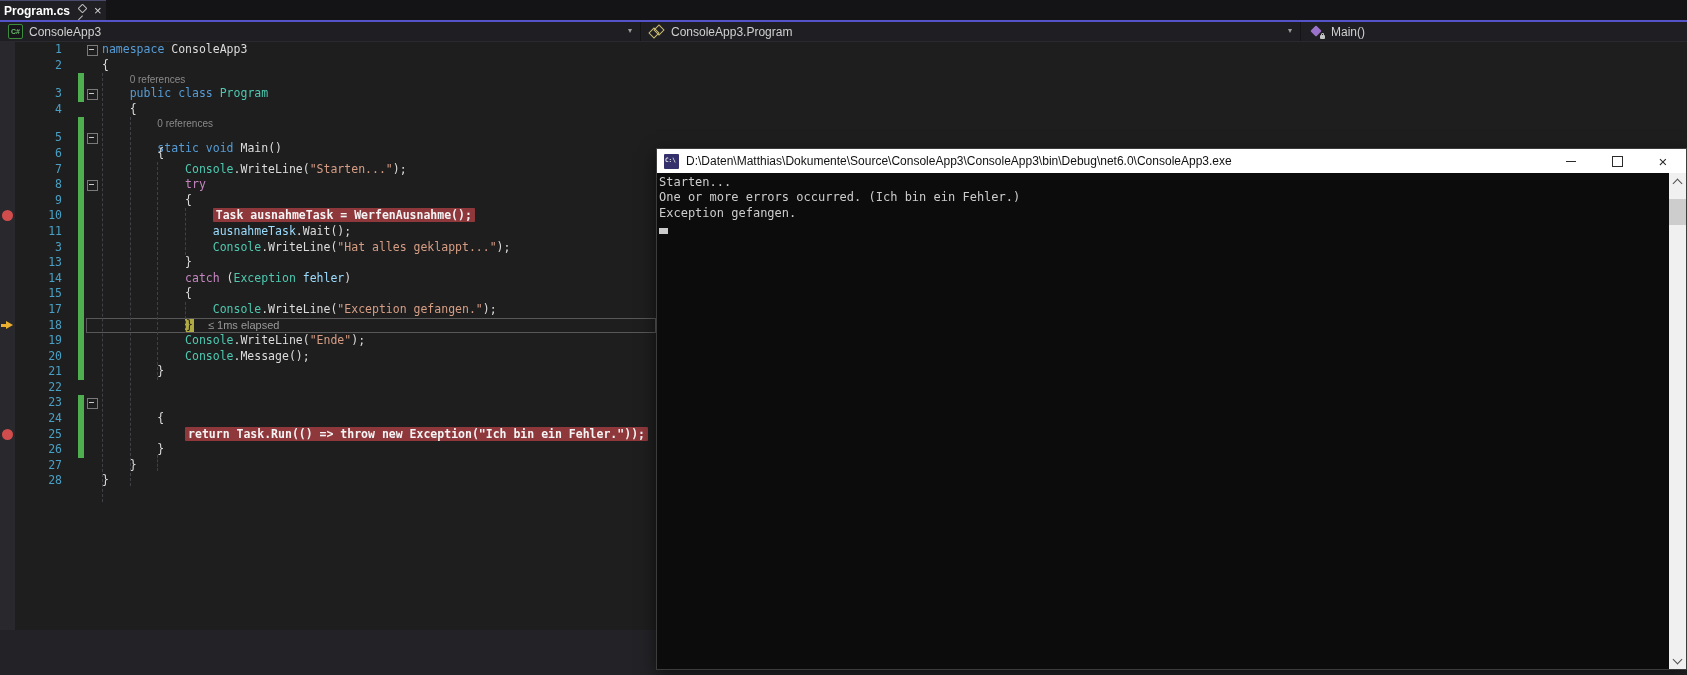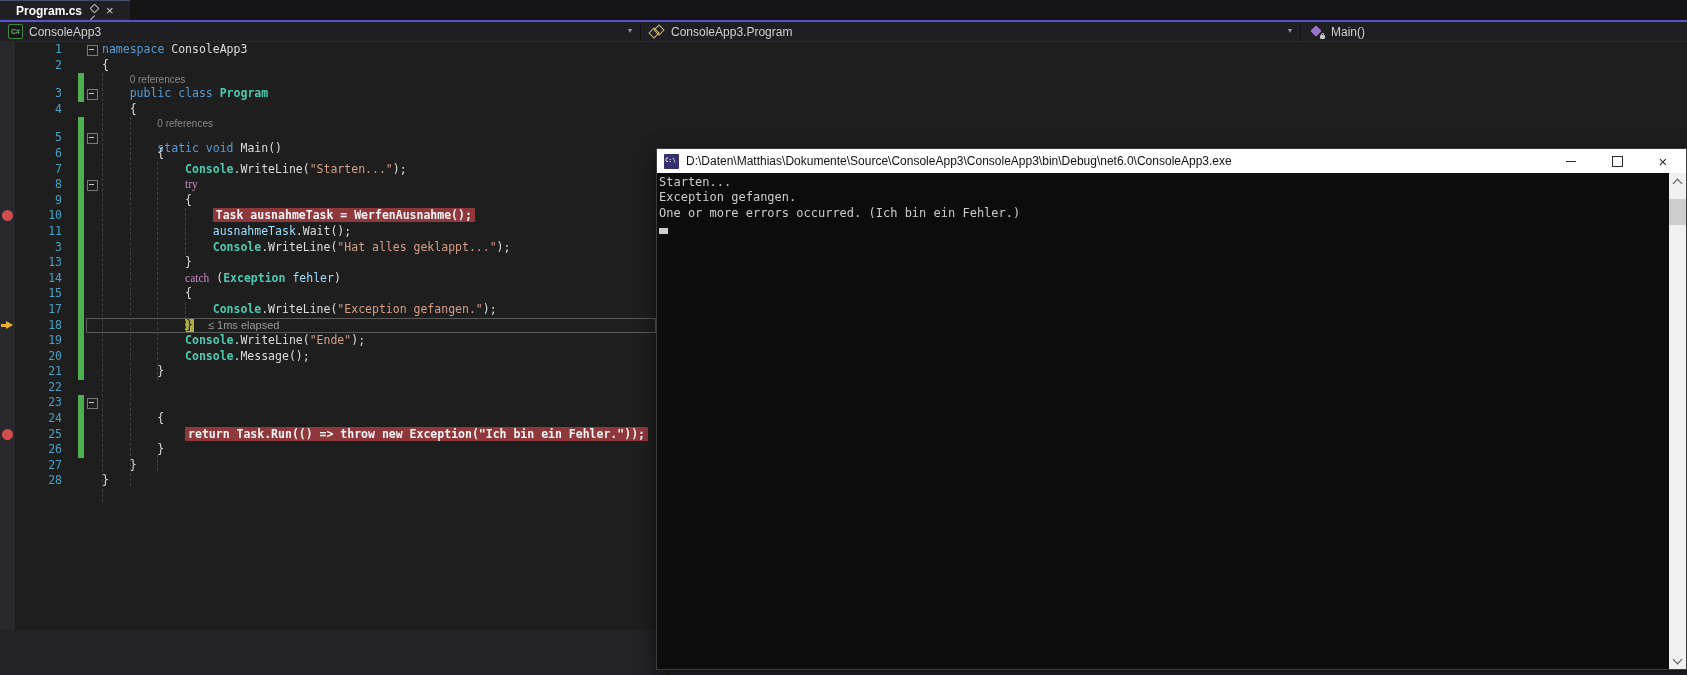--- a/index.html
+++ b/index.html
@@ -4,21 +4,21 @@
 <style>
   html,body{margin:0;padding:0;}
   body{
     position:relative;width:1687px;height:675px;overflow:hidden;
     background:#1E1E1E;font-family:"Liberation Sans",sans-serif;
   }
   
   .tabstrip{position:absolute;top:0;left:0;width:100%;height:20px;background:#141417;
     border-bottom:2px solid var(--col-accent_line,#5553C8);z-index:3;}
   .tab{position:absolute;left:0;top:0;height:19px;background:#1F1F24;display:flex;
-    align-items:center;padding:0 16px;gap:7px;border-top:1px solid #4A4A6E;}
+    align-items:center;padding:0 4px;gap:7px;border-top:1px solid #4A4A6E;}
   .tab-title{color:#FFFFFF;font-size:12px;font-weight:bold;}
   .pin{position:relative;width:10px;height:11px;display:inline-block;}
   .pin::before{content:"";position:absolute;right:1px;top:0;width:5px;height:5px;
     border:1px solid #BDBDBD;border-radius:1px;transform:rotate(45deg);}
   .pin::after{content:"";position:absolute;left:0;bottom:0;width:6px;height:1px;
     background:#BDBDBD;transform:rotate(-45deg);transform-origin:right bottom;}
   .tabclose{color:#D4D4D4;font-size:13px;line-height:1;}
   
   .navbar{position:absolute;top:22px;left:0;width:100%;height:19px;background:#1F1F23;z-index:3;
     border-bottom:1px solid #2A2A2E;}
@@ -52,22 +52,22 @@
     border-left:7px solid var(--col-execution_arrow,#ECAF30);border-top:4.5px solid transparent;border-bottom:4.5px solid transparent;}
   .lnum{width:46px;flex:none;text-align:right;padding-right:4px;color:var(--col-line_number,#49A0C4);}
   .chbar{width:6px;flex:none;margin-left:12px;}
   .chbar.on{background:var(--col-change_bar_green,#4FAE4F);}
   .foldcol{width:18px;flex:none;position:relative;}
   .foldbox{position:absolute;left:3px;top:3px;width:9px;height:9px;border:1px solid #7A7A7A;background:#1E1E1E;}
   .foldbox::before{content:"";position:absolute;left:1px;top:3px;width:5px;height:1px;background:#CACACA;}
   .codetext{white-space:pre;flex:1;}
   .lens{font-family:"Liberation Sans",sans-serif;font-size:10px;color:#8A8A8A;}
   .c-k{color:var(--col-keyword,#569CD6);}
-  .c-c{color:var(--col-control_keyword,#C586C0);font-family:Liberation Serif, serif;}
-  .c-t{color:var(--col-type,#4EC9B0);font-weight:bold;}
+  .c-c{color:var(--col-control_keyword,#C586C0);}
+  .c-t{color:var(--col-type,#4EC9B0);}
   .c-s{color:var(--col-string,#D69D85);}
   .c-v{color:var(--col-variable,#9CDCFE);}
   .c-p{color:var(--col-plain,#DCDCDC);}
   .c-w{color:#F4F4F4;font-weight:bold;}
   .bphl{background:var(--col-breakpoint_line_bg,#8E383C);padding:0 3px;border-radius:1px;}
   .curbrace{background:var(--col-current_brace_bg,#B0AA45);color:#1E1E1E;padding:0 1px;}
   .perftip{color:#9A9A9A;font-size:11px;font-family:"Liberation Sans",sans-serif;margin-left:14px;}
   .curbox{position:absolute;left:86px;right:1px;top:0;bottom:0;border:1px solid #585858;pointer-events:none;}
   .iguide{position:absolute;width:0;border-left:1px dashed #404046;}
   .bottomstrip{position:absolute;left:0;top:630px;width:100%;height:45px;background:#232327;z-index:0;}
@@ -374,22 +374,22 @@
       <span class="cbtn">
           <i class="maxglyph"></i>
         </span>
       <span class="cbtn">
           <i class="xglyph">×</i>
         </span>
     </div>
   </div>
   <div class="cbody" id="consolebody">
       <div class="cline">Starten...</div>
+      <div class="cline">One or more errors occurred. (Ich bin ein Fehler.)</div>
       <div class="cline">Exception gefangen.</div>
-      <div class="cline">One or more errors occurred. (Ich bin ein Fehler.)</div>
       <div class="ccursor"></div>
     </div>
   <div class="cscroll">
     <span class="sarrow up">
         <i></i>
       </span>
     <span class="sthumb"></span>
     <span class="sarrow down">
         <i></i>
       </span>

